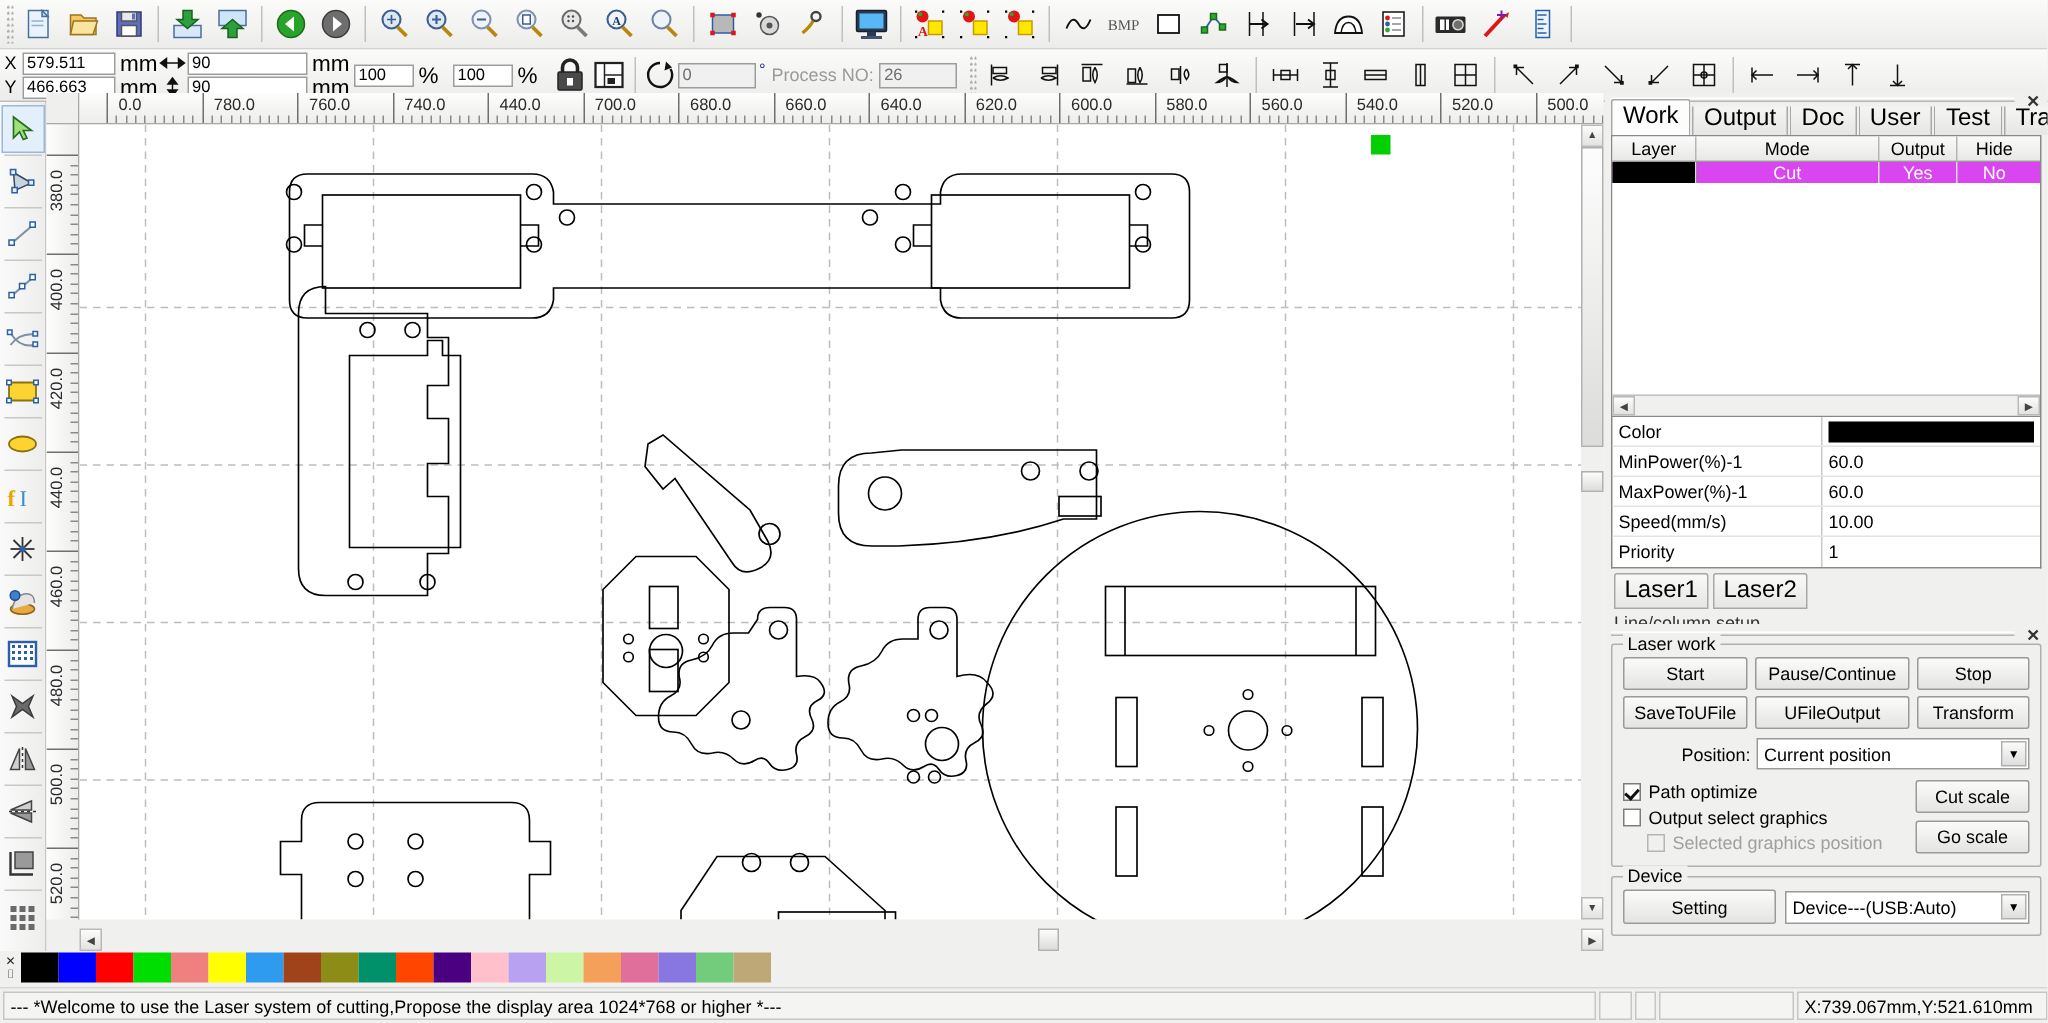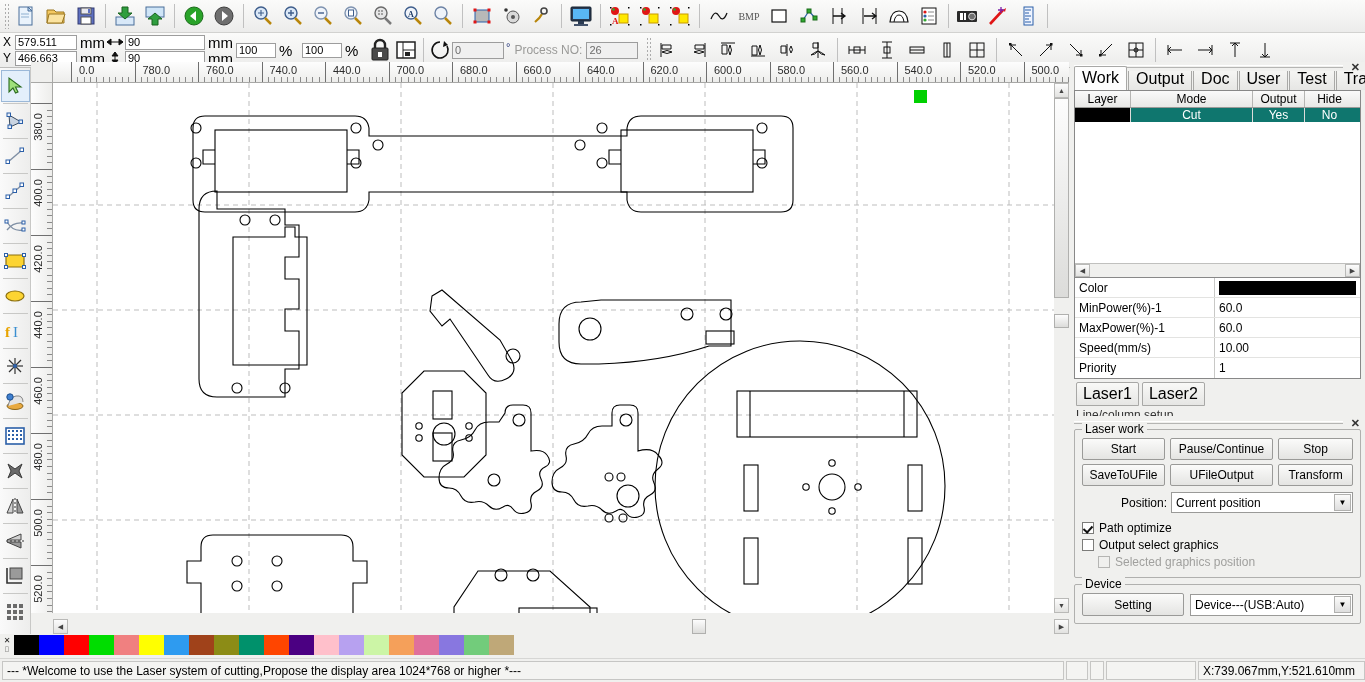--- a/index.html
+++ b/index.html
@@ -1185,21 +1185,21 @@
       <div class="tab">Transform</div>
     </div>
 
     <div class="layertbl" style="height:188px;display:flex;flex-direction:column;">
       <div class="lt-head">
         <div style="width:56px">Layer</div>
         <div style="width:122px">Mode</div>
         <div style="width:52px">Output</div>
         <div style="width:49px;border-right:none">Hide</div>
       </div>
-      <div class="lt-row" style="background:#0f766e;">
+      <div class="lt-row" style="background:#d946ef;">
         <div style="width:56px;background:#000000;"></div>
         <div style="width:122px">Cut</div>
         <div style="width:52px">Yes</div>
         <div style="width:49px;border-right:none">No</div>
       </div>
       <div style="flex:1;background:#fff;"></div>
 
       <div style="height:14px;display:flex;background:#f0f0ee;border-top:1px solid #c0c0be;">
         <div class="sarrow" style="height:13px">◀</div>
         <div style="flex:1"></div>
@@ -1269,20 +1269,24 @@
             <span>Path optimize</span>
           </div>
           <div class="chkrow">
             <span class="chk"></span>
             <span>Output select graphics</span>
           </div>
           <div class="chkrow" style="padding-left:16px;">
             <span class="chk dis"></span>
             <span class="dis-txt">Selected graphics position</span>
           </div>
+        </div>
+        <div style="width:76px;display:flex;flex-direction:column;gap:5px;justify-content:center;">
+          <div class="btn">Cut scale</div>
+          <div class="btn">Go scale</div>
         </div>
       </div>
     </div>
 
     <div class="gbox" style="margin-top:6px;">
       <div class="gtitle">Device</div>
       <div style="display:flex;gap:6px;align-items:center;">
         <div class="btn" style="width:102px;height:23px;">Setting</div>
         <div class="selbox" style="flex:1;height:22px;">
           <span>Device---(USB:Auto)</span>

